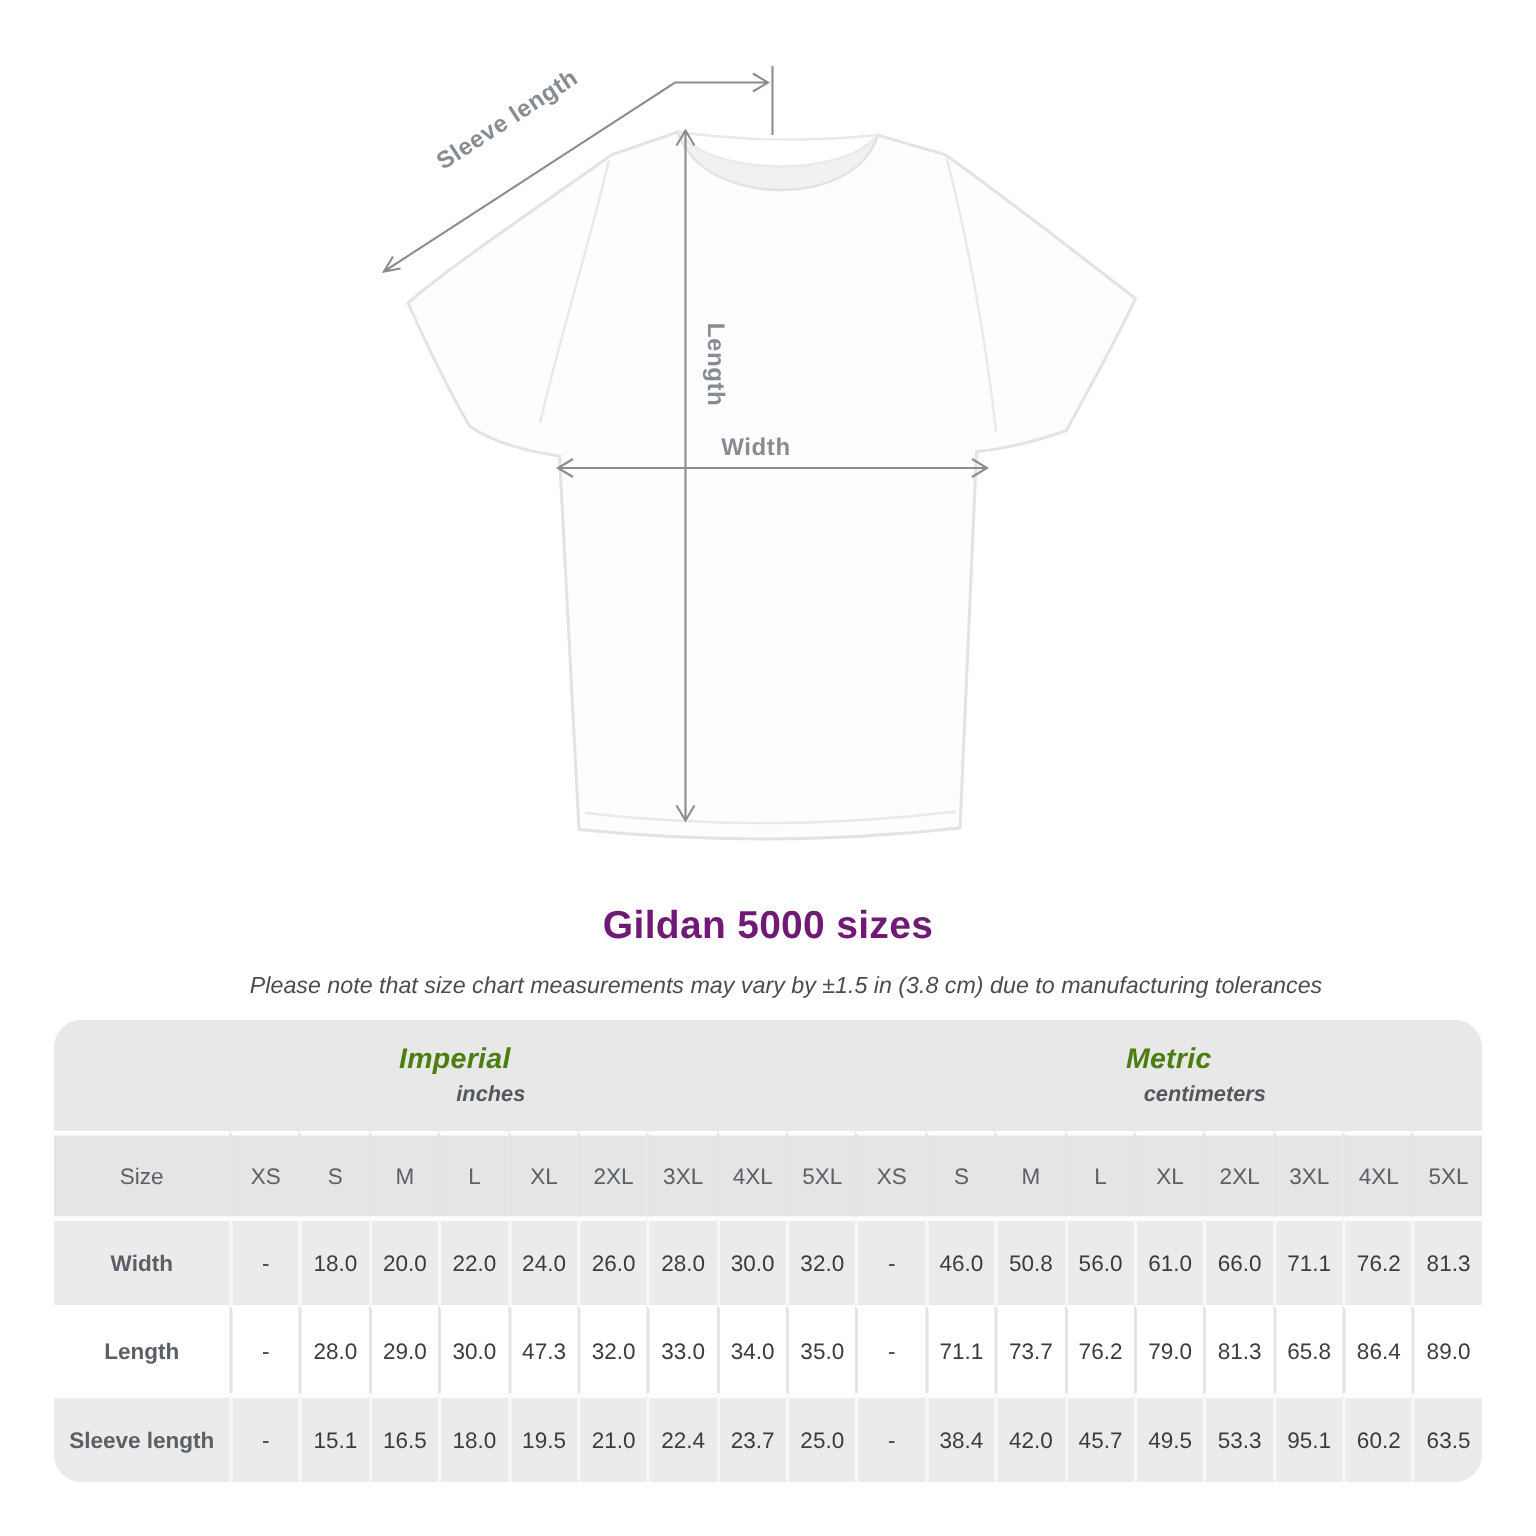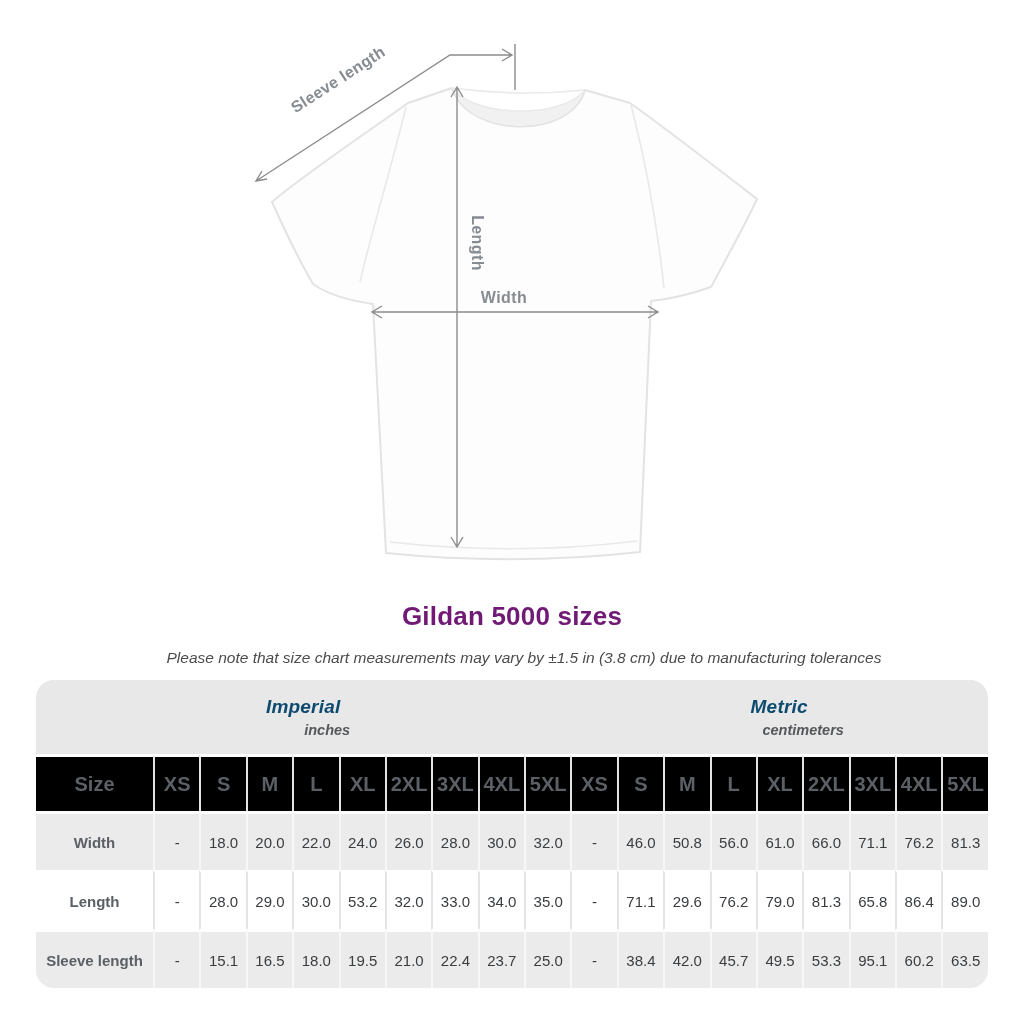--- a/index.html
+++ b/index.html
@@ -21,26 +21,26 @@
 
   .table-wrap{
     position:absolute;left:36px;top:680px;width:952px;
     border-radius:18px;overflow:hidden;background:#ffffff;
   }
   table.size-chart{width:100%;border-collapse:separate;border-spacing:0;table-layout:fixed;}
   col.c-label{width:117px;}
   th,td{box-sizing:border-box;text-align:center;vertical-align:middle;padding:0;}
 
   .units-row th{background:#e8e8e8;height:74px;}
-  .unit-title{font-size:19px;font-weight:700;font-style:italic;color:#0c4a6e;letter-spacing:.2px;}
+  .unit-title{font-size:19px;font-weight:700;font-style:italic;color:#4d7c0f;letter-spacing:.2px;}
   .unit-sub{font-size:14.5px;font-style:italic;color:#54585d;margin-top:4px;padding-left:48px;}
 
   .sizes-row th{
-    background:#000000;height:57px;border-top:3px solid #ffffff;
-    font-size:20px;font-weight:700;color:#5b6066;
+    background:#e5e5e5;height:57px;border-top:3px solid #ffffff;
+    font-size:15px;font-weight:400;color:#5b6066;
   }
   .sizes-row th + th{border-left:2px solid #e4e4e4;}
 
   tbody td{
     background:#ffffff;height:59px;border-top:3px solid #ffffff;
     font-size:15px;color:#3a3d40;
   }
   tbody td + td{border-left:2px solid #e4e4e4;}
   tr.gray td{background:#ebebeb;}
   tr.gray td + td{border-left-color:#f7f7f7;}
@@ -158,28 +158,28 @@
         <td>71.1</td>
         <td>76.2</td>
         <td>81.3</td>
       </tr>
       <tr>
         <td class="lbl">Length</td>
         <td>-</td>
         <td>28.0</td>
         <td>29.0</td>
         <td>30.0</td>
-        <td>53.2</td>
+        <td>47.3</td>
         <td>32.0</td>
         <td>33.0</td>
         <td>34.0</td>
         <td>35.0</td>
         <td>-</td>
         <td>71.1</td>
-        <td>29.6</td>
+        <td>73.7</td>
         <td>76.2</td>
         <td>79.0</td>
         <td>81.3</td>
         <td>65.8</td>
         <td>86.4</td>
         <td>89.0</td>
       </tr>
       <tr class="gray">
         <td class="lbl">Sleeve length</td>
         <td>-</td>

